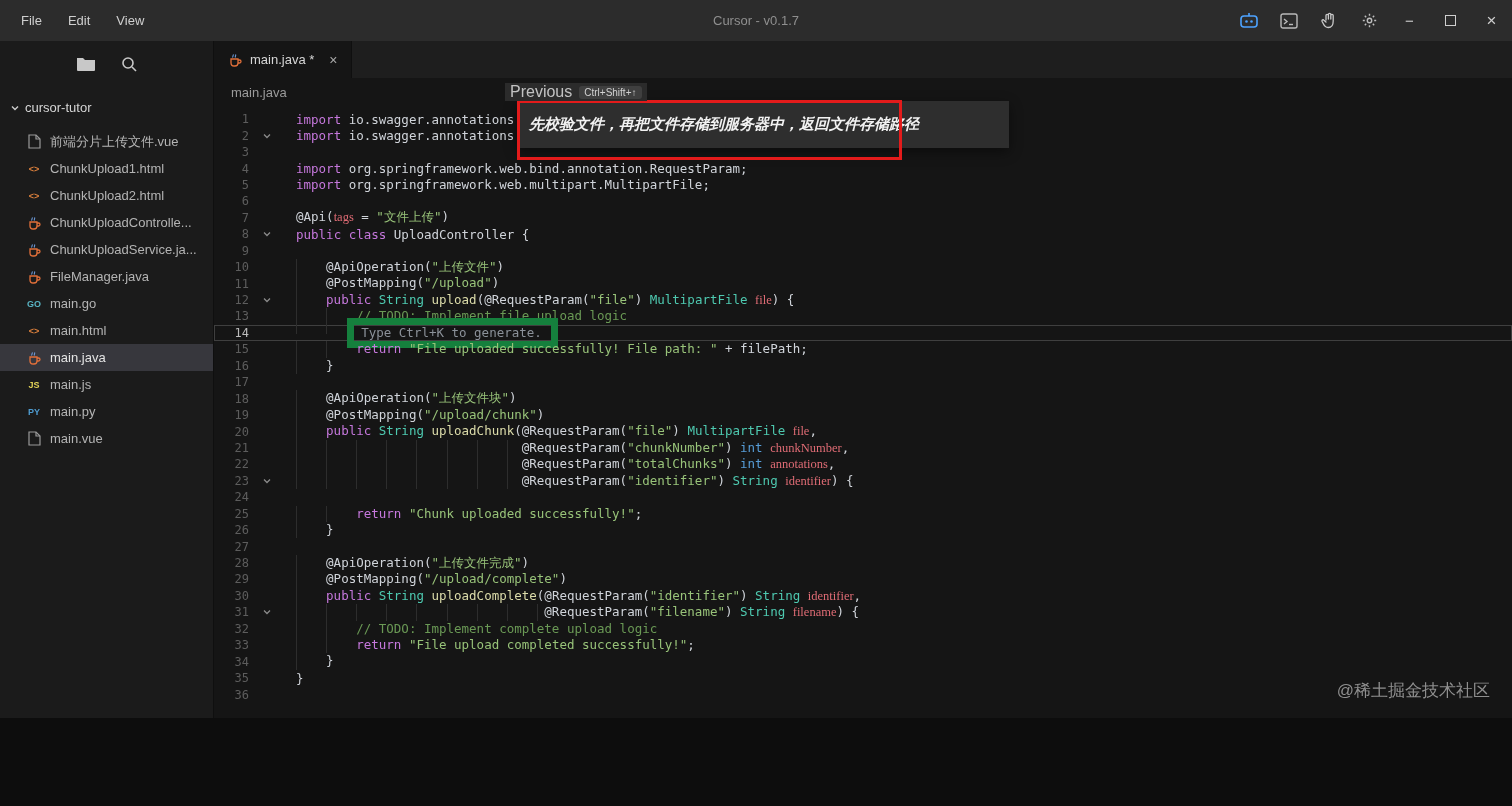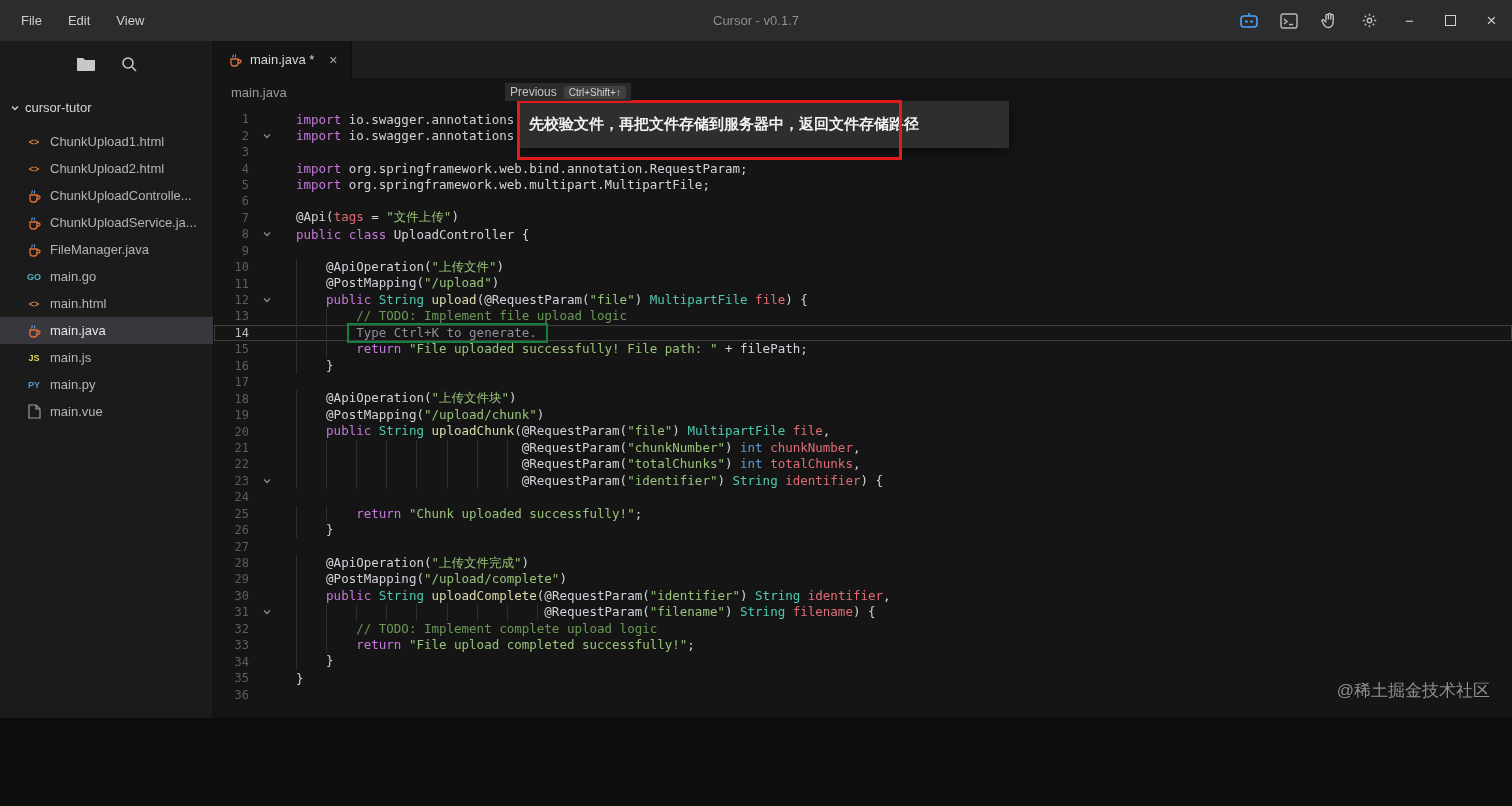--- a/index.html
+++ b/index.html
@@ -41,37 +41,37 @@
 
   .code { flex:1; padding-top:5px; font-family:"DejaVu Sans Mono",monospace; font-size:12.5px; position:relative; }
   .cl { height:16.45px; display:flex; align-items:center; width:100%; position:relative; }
   .cl.active { box-shadow:inset 0 0 0 1px #3f3f3f; }
   .ln { width:35px; flex:none; text-align:right; color:#5d5d5d; font-size:12px; }
   .cl.active .ln { color:#bcbcbc; }
   .fold { width:47px; flex:none; padding-left:13px; display:flex; align-items:center; }
   .ctext { white-space:pre; }
   .ind { display:inline-block; height:16.45px; vertical-align:top;
          background-image:repeating-linear-gradient(to right,#2d2d2d 0,#2d2d2d 1px,transparent 1px,transparent 30.12px); }
-  .kbox { border:2px solid #15803d; padding:0 9px 1px 7px; margin-left:-9px; display:inline-block; }
+  .kbox { border:7px solid #15803d; padding:0 9px 1px 7px; margin-left:-9px; display:inline-block; }
 
   .tk-k { color:#c678dd; } 
   .tk-p { color:#d0d4da; } 
   .tk-s { color:#98c379; } 
   .tk-c { color:#6a9955; } 
   .tk-t { color:#4ec9b0; } 
   .tk-b { color:#569cd6; } 
   .tk-f { color:#dcdcaa; } 
-  .tk-v { color:#e06c75; } 
+  .tk-v { color:#e06c75;font-family:Liberation Serif, serif; } 
   .tk-g { color:#8b9199; } 
 
   
   .prev-strip { position:absolute; left:505px; top:83px; height:18px; background:#2b2b2b; display:flex; align-items:center; gap:7px; padding:0 5px; z-index:30; }
-  .prev-label { color:#c2c2c2; font-size:12px; }
+  .prev-label { color:#c2c2c2; font-size:16px; }
   .kbd { background:#3f3f3f; border-radius:3px; padding:1px 5px; font-size:10px; color:#d2d2d2; }
-  .ai-panel { position:absolute; left:517px; top:101px; width:492px; height:47px; background:#2e2e2e; box-shadow:0 4px 12px rgba(0,0,0,.45); z-index:25; display:flex; align-items:center; }
+  .ai-panel { position:absolute; left:517px; top:101px; width:492px; height:47px; background:#2e2e2e; box-shadow:0 4px 12px rgba(0,0,0,.45); z-index:25; display:flex; align-items:center;font-style:italic; }
   .ai-text { padding-left:12px; color:#f2f2f2; font-size:15px; font-weight:bold; white-space:nowrap; }
   .red-box { position:absolute; left:517px; top:100px; width:385px; height:60px; border:3px solid #e31b1b; z-index:26; pointer-events:none; }
 
   .watermark { position:absolute; right:22px; bottom:16px; color:#8f8f8f; font-size:17px; z-index:5; }
 </style>
 </head>
 <body>
 
 <div class="window">
 
@@ -145,20 +145,29 @@
         <span style="display:inline-flex">
           <svg width="10" height="10" viewBox="0 0 10 10">
               <path d="M2 3.5 L5 6.5 L8 3.5" fill="none" stroke="#cccccc" stroke-width="1.4"></path>
             </svg>
         </span>
         <span>cursor-tutor</span>
       </div>
       <div id="file-tree">
           <div class="tree-item">
             <span class="fi-wrap">
+              <svg width="13" height="15" viewBox="0 0 13 15">
+                <path d="M1 1 h7 l4 4 v9 h-11 z" fill="none" stroke="#9a9a9a" stroke-width="1.2"></path>
+                <path d="M8 1 v4 h4" fill="none" stroke="#9a9a9a" stroke-width="1.2"></path>
+              </svg>
+            </span>
+            <span>前端分片上传文件.vue</span>
+          </div>
+          <div class="tree-item">
+            <span class="fi-wrap">
               <span class="fi" style="color:#e0823d">&lt;&gt;</span>
             </span>
             <span>ChunkUpload1.html</span>
           </div>
           <div class="tree-item">
             <span class="fi-wrap">
               <span class="fi" style="color:#e0823d">&lt;&gt;</span>
             </span>
             <span>ChunkUpload2.html</span>
           </div>
@@ -368,21 +377,21 @@
             <span class="ctext"><span class="ind" style="width:4ch"></span><span class="tk-k">public</span><span class="tk-p"> </span><span class="tk-t">String</span><span class="tk-p"> </span><span class="tk-f">uploadChunk</span><span class="tk-p">(@RequestParam(</span><span class="tk-s">"file"</span><span class="tk-p">) </span><span class="tk-t">MultipartFile</span><span class="tk-p"> </span><span class="tk-v">file</span><span class="tk-p">,</span></span>
           </div>
           <div class="cl">
             <span class="ln">21</span>
             <span class="fold"></span>
             <span class="ctext"><span class="ind" style="width:30ch"></span><span class="tk-p">@RequestParam(</span><span class="tk-s">"chunkNumber"</span><span class="tk-p">) </span><span class="tk-b">int</span><span class="tk-p"> </span><span class="tk-v">chunkNumber</span><span class="tk-p">,</span></span>
           </div>
           <div class="cl">
             <span class="ln">22</span>
             <span class="fold"></span>
-            <span class="ctext"><span class="ind" style="width:30ch"></span><span class="tk-p">@RequestParam(</span><span class="tk-s">"totalChunks"</span><span class="tk-p">) </span><span class="tk-b">int</span><span class="tk-p"> </span><span class="tk-v">totalChunks</span><span class="tk-p">,</span></span>
+            <span class="ctext"><span class="ind" style="width:30ch"></span><span class="tk-p">@RequestParam(</span><span class="tk-s">"totalChunks"</span><span class="tk-p">) </span><span class="tk-b">int</span><span class="tk-p"> </span><span class="tk-v">annotations</span><span class="tk-p">,</span></span>
           </div>
           <div class="cl">
             <span class="ln">23</span>
             <span class="fold">
               <svg width="10" height="10" viewBox="0 0 10 10">
                 <path d="M2 3.5 L5 6.5 L8 3.5" fill="none" stroke="#8a8a8a" stroke-width="1.3"></path>
               </svg>
             </span>
             <span class="ctext"><span class="ind" style="width:30ch"></span><span class="tk-p">@RequestParam(</span><span class="tk-s">"identifier"</span><span class="tk-p">) </span><span class="tk-t">String</span><span class="tk-p"> </span><span class="tk-v">identifier</span><span class="tk-p">) {</span></span>
           </div>

